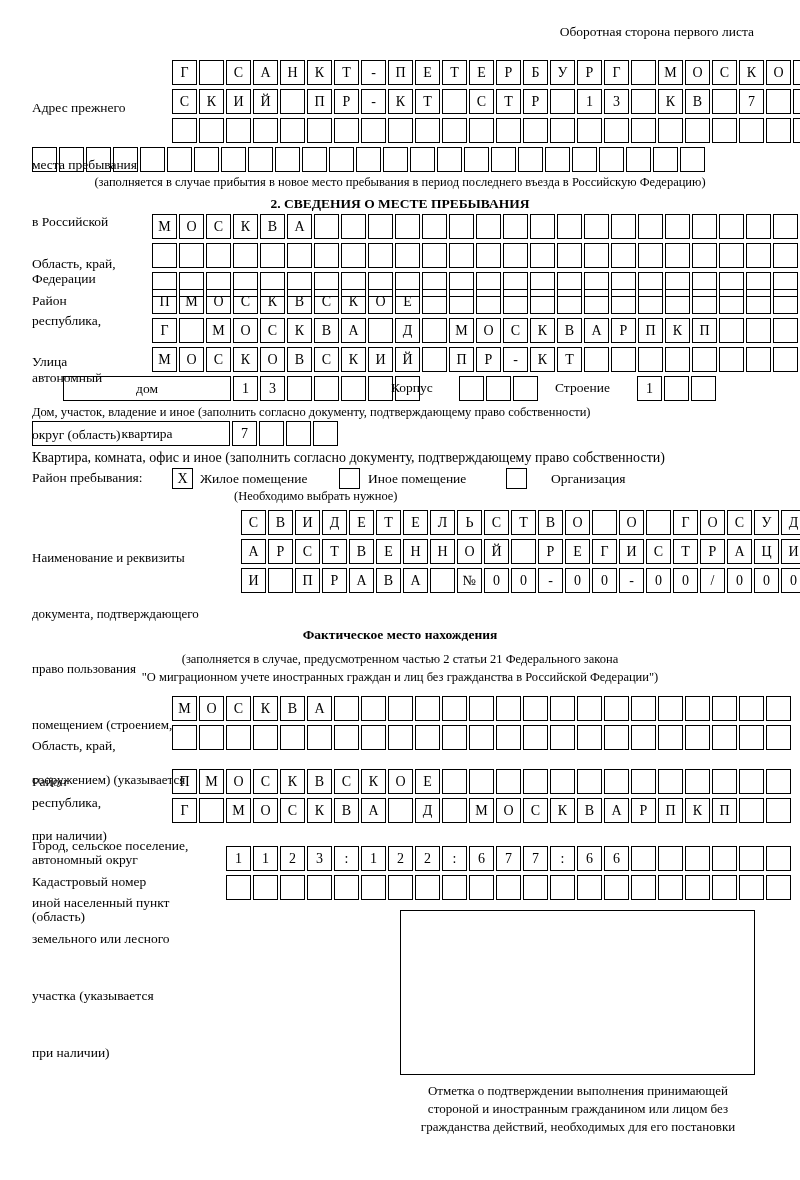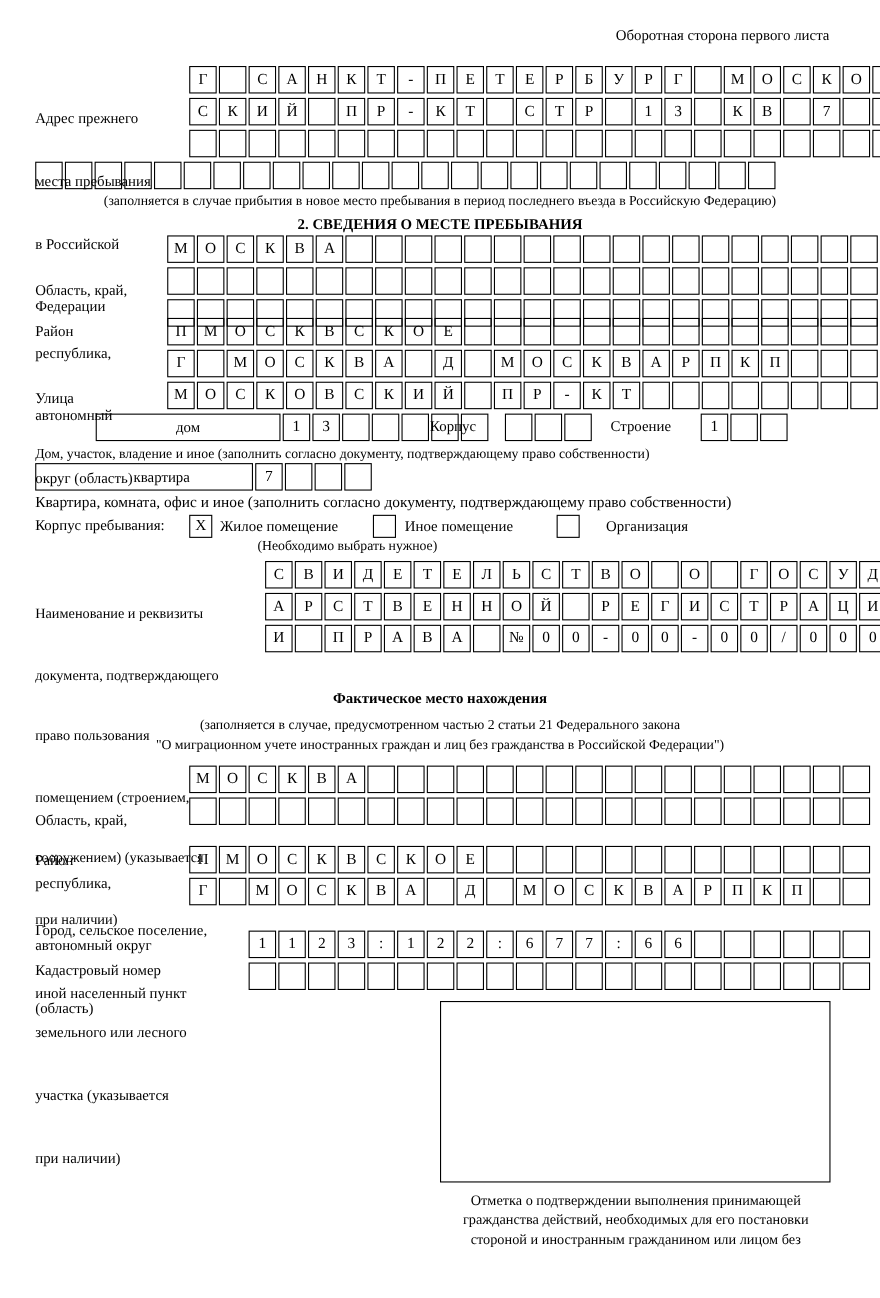--- a/index.html
+++ b/index.html
@@ -368,21 +368,21 @@
     <div class="cell"></div>
     <div class="cell"></div>
     <div class="cell"></div>
     <div class="cell"></div>
     <div class="cell"></div>
     <div class="cell"></div>
     <div class="cell"></div>
     <div class="cell"></div>
   </div>
 
-  <div class="abs row" style="left:48px; top:376px;padding-left:39px;">
+  <div class="abs row" style="left:24px; top:376px;padding-left:39px;">
     <div class="wide-input" style="width:168px;">дом</div>
     <div class="cell">1</div>
     <div class="cell">3</div>
     <div class="cell"></div>
     <div class="cell"></div>
     <div class="cell"></div>
     <div class="cell"></div>
     <div class="cell"></div>
   </div>
   <div class="abs lbl" style="left:391px; top:378px;">Корпус</div>
@@ -401,21 +401,21 @@
 
   <div class="abs row" style="left:32px; top:421px;">
     <div class="wide-input" style="width:198px;padding-left:32px;">квартира</div>
     <div class="cell">7</div>
     <div class="cell"></div>
     <div class="cell"></div>
     <div class="cell"></div>
   </div>
   <div class="abs lbl" style="left:32px; top:448px; font-size:14px;">Квартира, комната, офис и иное (заполнить согласно документу, подтверждающему право собственности)</div>
 
-  <div class="abs lbl" style="left:32px; top:468px;">Корпус пребывания:</div>
+  <div class="abs lbl" style="left:32px; top:468px;">Район пребывания:</div>
   <div class="abs checkbox" style="left:172px; top:468px;">X</div>
   <div class="abs lbl" style="left:200px; top:469px;">Жилое помещение</div>
   <div class="abs checkbox" style="left:339px; top:468px;"></div>
   <div class="abs lbl" style="left:368px; top:469px;">Иное помещение</div>
   <div class="abs checkbox" style="left:506px; top:468px;"></div>
   <div class="abs lbl" style="left:551px; top:469px;">Организация</div>
   <div class="abs lbl" style="left:234px; top:487px; font-size:12.5px;">(Необходимо выбрать нужное)</div>
 
   <div class="abs lbl" style="left:32px; top:512px; font-size:13px; line-height:18.5px;">
     <div>Наименование и реквизиты</div>
@@ -663,17 +663,17 @@
     <div class="cell"></div>
     <div class="cell"></div>
     <div class="cell"></div>
     <div class="cell"></div>
     <div class="cell"></div>
   </div>
 
   <div class="abs big-box" style="left:400px; top:910px; width:355px; height:165px;"></div>
   <div class="abs lbl-c" style="left:398px; top:1082px; width:360px;">
     <div>Отметка о подтверждении выполнения принимающей</div>
+    <div>стороной и иностранным гражданином или лицом без</div>
     <div>гражданства действий, необходимых для его постановки</div>
-    <div>стороной и иностранным гражданином или лицом без</div>
   </div>
 
 </div>
 
 </body></html>

